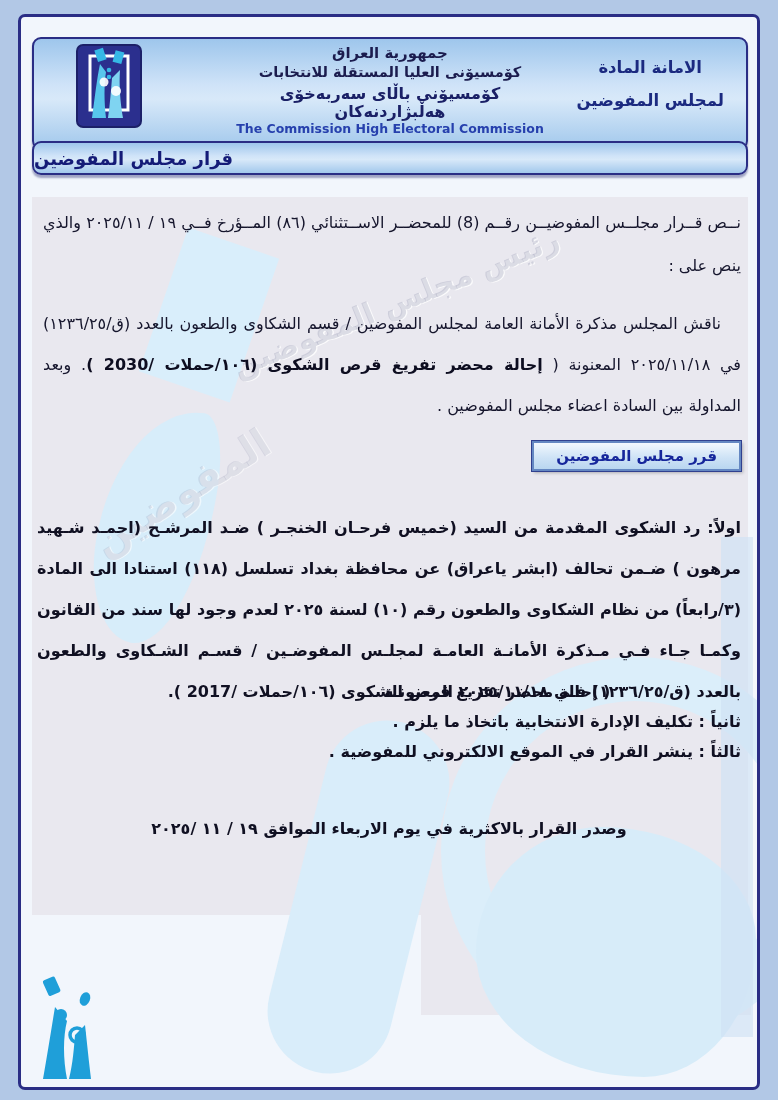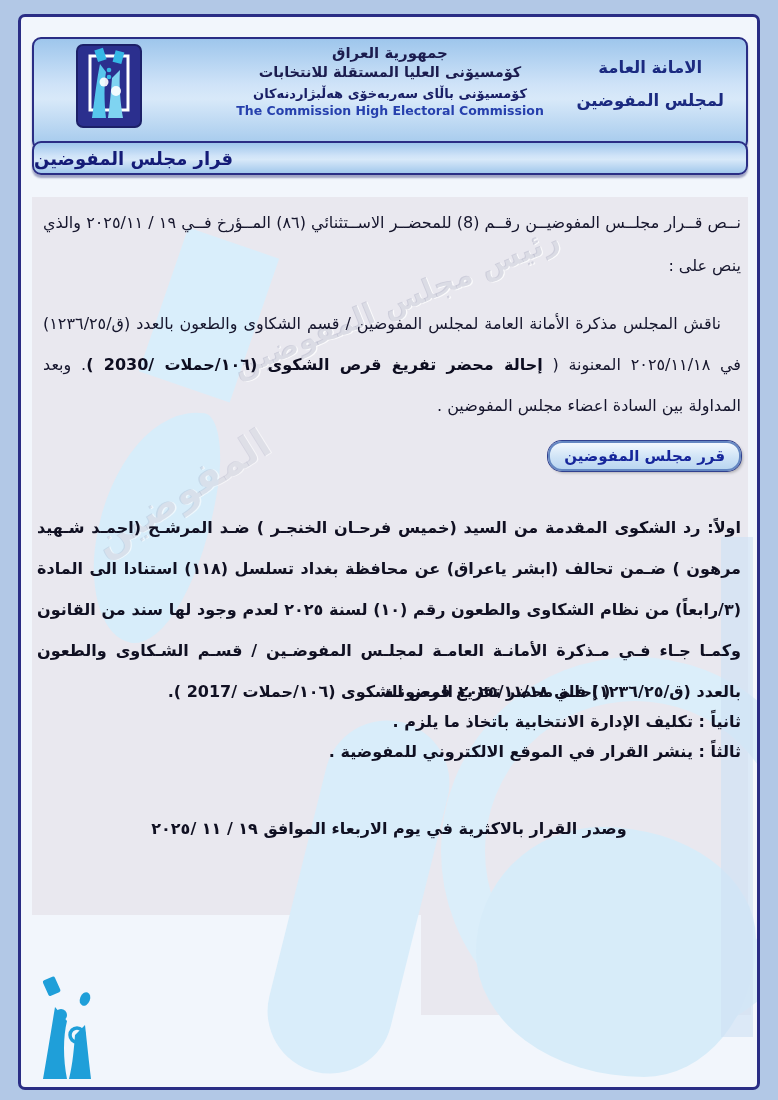--- a/index.html
+++ b/index.html
@@ -39,34 +39,34 @@
     box-shadow:0 3px 2px rgba(36,40,110,.4);
     z-index:6;box-sizing:border-box;
   }
   .header-box{top:20px;height:113px;}
   .title-box{top:124px;height:34px;display:flex;align-items:center;justify-content:flex-start;}
   .title-text{font-size:18px;font-weight:bold;color:#141b77;}
   .hdr-right{position:absolute;right:22px;top:12px;text-align:center;color:#1b2a80;font-weight:bold;font-size:16.5px;line-height:33px;direction:rtl;}
   .hdr-center{position:absolute;left:50%;top:5px;transform:translateX(-50%);text-align:center;direction:rtl;width:330px;}
   .hdr-center .l1{font-size:15px;font-weight:bold;color:#1b1c4e;line-height:19px;}
   .hdr-center .l2{font-size:14.5px;font-weight:bold;color:#1b1c4e;line-height:19px;}
-  .hdr-center .l3{font-size:13px;font-weight:bold;color:#1a2066;line-height:18px;margin-top:3px;}
+  .hdr-center .l3{font-size:16px;font-weight:bold;color:#1a2066;line-height:18px;margin-top:3px;}
   .hdr-center .l4{font-size:12.5px;font-weight:bold;color:#2640ad;line-height:16px;direction:ltr;}
   .hdr-logo{position:absolute;left:42px;top:5px;}
   
   .txt{position:absolute;z-index:5;direction:rtl;color:#15152c;font-size:16px;}
   .p1{left:22px;right:16px;top:184px;text-align:justify;line-height:43px;}
   .p2{left:22px;right:16px;top:286px;text-align:justify;line-height:41px;text-indent:20px;}
   .p2 b{color:#0d0d20;}
   .badge{
     position:absolute;right:16px;top:424px;z-index:6;
-    border:2px solid #6487c2;border-radius:14px;
+    border:2px solid #6487c2;border-radius:0;
     box-shadow:0 0 0 1px #30408f,2px 2px 3px rgba(0,0,0,.25);
     background:linear-gradient(180deg,#f2f8fe 0%,#cfe3f6 55%,#b9d6f0 100%);
-    padding:4px 14px;font-size:15px;font-weight:bold;color:#16269b;direction:rtl;
+    padding:4px 22px;font-size:15px;font-weight:bold;color:#16269b;direction:rtl;
   }
   .pfirst{left:16px;right:16px;top:490px;text-align:justify;line-height:41px;font-weight:bold;color:#101022;}
   .ptail{left:16px;right:16px;top:654px;text-align:center;line-height:41px;font-weight:bold;color:#101022;}
   .psecond{left:16px;right:16px;top:690px;text-align:right;line-height:30px;font-weight:bold;color:#101022;}
   .pthird{left:16px;right:16px;top:720px;text-align:right;line-height:30px;font-weight:bold;color:#101022;}
   .pclosing{left:16px;right:16px;top:796px;text-align:center;line-height:32px;font-weight:bold;color:#101022;}
   .logo-bottom{position:absolute;left:20px;top:958px;z-index:4;}
 </style>
 </head>
 <body>
@@ -100,21 +100,21 @@
         <circle cx="40" cy="47" r="5" fill="#ffffff" opacity="0.9"></circle>
       </svg>
     </div>
     <div class="hdr-center">
       <div class="l1">جمهورية العراق</div>
       <div class="l2">كۆمسيۆنى العليا المستقلة للانتخابات</div>
       <div class="l3">كۆمسيۆنى باڵاى سەربەخۆى هەڵبژاردنەكان</div>
       <div class="l4">The Commission High Electoral Commission</div>
     </div>
     <div class="hdr-right">
-      <div>الامانة العامة</div>
+      <div>الامانة المادة</div>
       <div>لمجلس المفوضين</div>
     </div>
   </div>
 
   <div class="bluebox title-box">
     <span class="title-text">قرار مجلس المفوضين</span>
   </div>
 
   <div class="txt p1">نــص قــرار مجلــس المفوضيــن رقــم (8) للمحضــر الاســتثنائي (٨٦) المــؤرخ فــي ١٩ / ٢٠٢٥/١١ والذي ينص على :</div>
 

